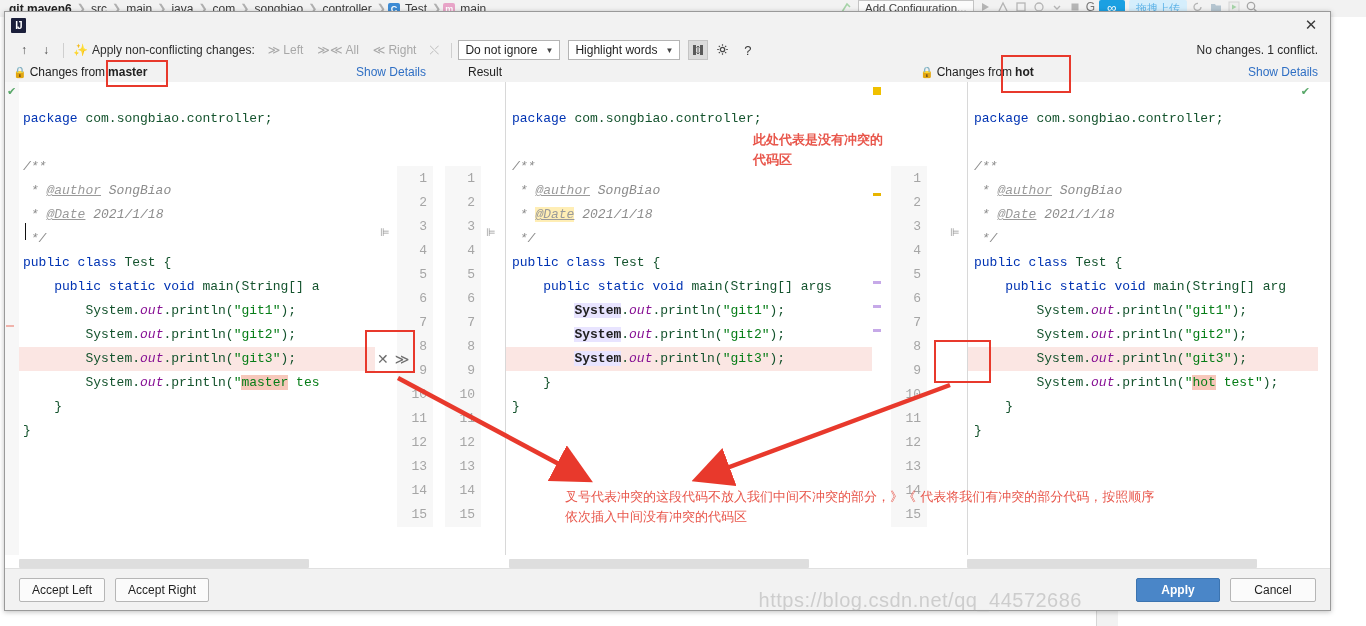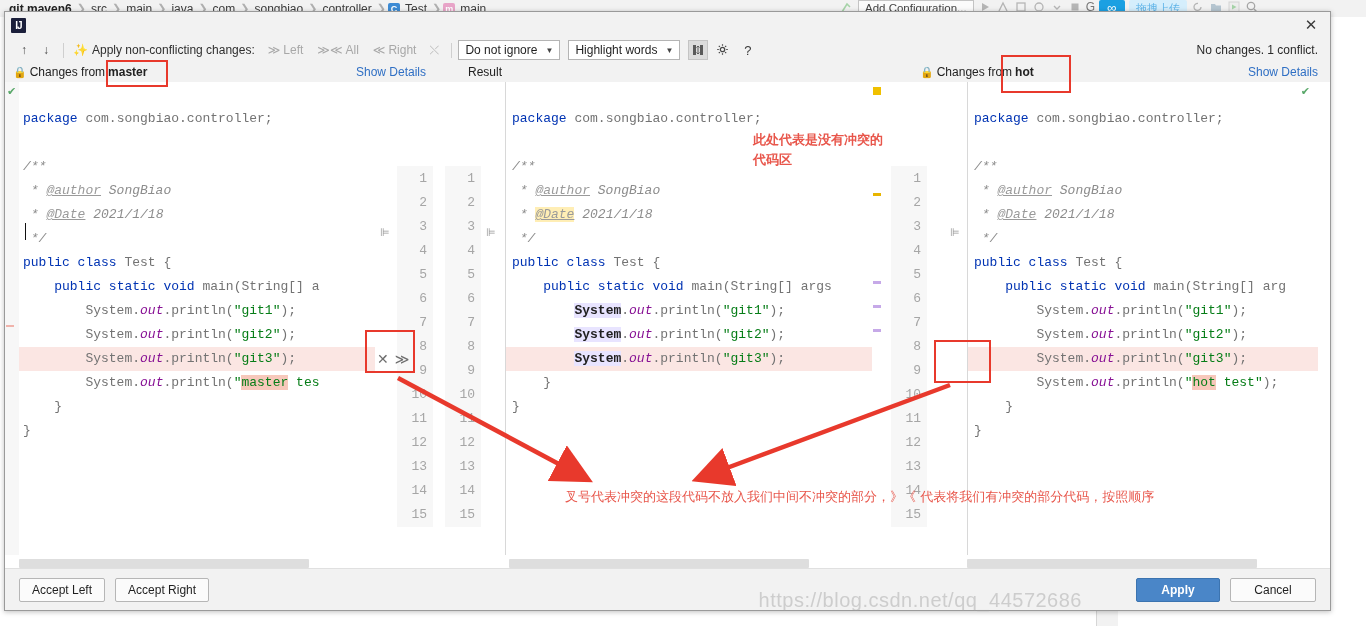--- a/index.html
+++ b/index.html
@@ -147,21 +147,21 @@
     text-align: right; background: #f7f7f7; padding-top: 1px;
   }
   .ln-col .ln { display: block; height: 24px; padding-right: 6px; }
 
   
   .kw { color: #0033b3; }
   .str { color: #067d17; }
   .cmt { color: #8c8c8c; font-style: italic; }
   .tag { color: #9a9a9a; font-style: italic; text-decoration: underline; }
   .fld { color: #871094; font-style: italic; }
-  .pln { color: #737373; }
+  .pln { color: #14532d; }
   .hl-date { background: #ffeeb5; }
   .hl-sys { background: #e8e4ff; font-weight: bold; }
   .hl-word { background: #f7c8bb; }
   .conflict-strip { position: absolute; left: 0; right: 0; height: 24px; background: #fbe6e3; }
 
   
   .act-gutter {
     position: absolute; font-family: "Liberation Sans", sans-serif;
     font-size: 14px; color: #6d6d6d; display: flex; align-items: center; gap: 6px;
     height: 24px; cursor: pointer;
@@ -560,20 +560,21 @@
   <div class="redbox" style="left:365px;top:330px;width:50px;height:43px;"></div>
   <div class="redbox" style="left:934px;top:340px;width:57px;height:43px;"></div>
 
   <div class="annot" style="left:753px;top:130px;width:160px;font-weight:bold;">
     <div>此处代表是没有冲突的</div>
     <div>代码区</div>
   </div>
 
   <div class="annot" style="left:565px;top:487px;width:760px;">
     <div>叉号代表冲突的这段代码不放入我们中间不冲突的部分，》《 代表将我们有冲突的部分代码，按照顺序</div>
+    <div>依次插入中间没有冲突的代码区</div>
   </div>
 
   <svg class="arrow" style="left:0;top:0;width:1366px;height:626px;">
     <defs>
       <marker id="ah" markerWidth="9" markerHeight="9" refX="7" refY="4.5" orient="auto">
         <path d="M0,0 L9,4.5 L0,9 Z" fill="#e8392c"></path>
       </marker>
     </defs>
     <line x1="398" y1="378" x2="585" y2="478" stroke="#e8392c" stroke-width="4.5" marker-end="url(#ah)"></line>
     <line x1="950" y1="385" x2="700" y2="478" stroke="#e8392c" stroke-width="4.5" marker-end="url(#ah)"></line>

